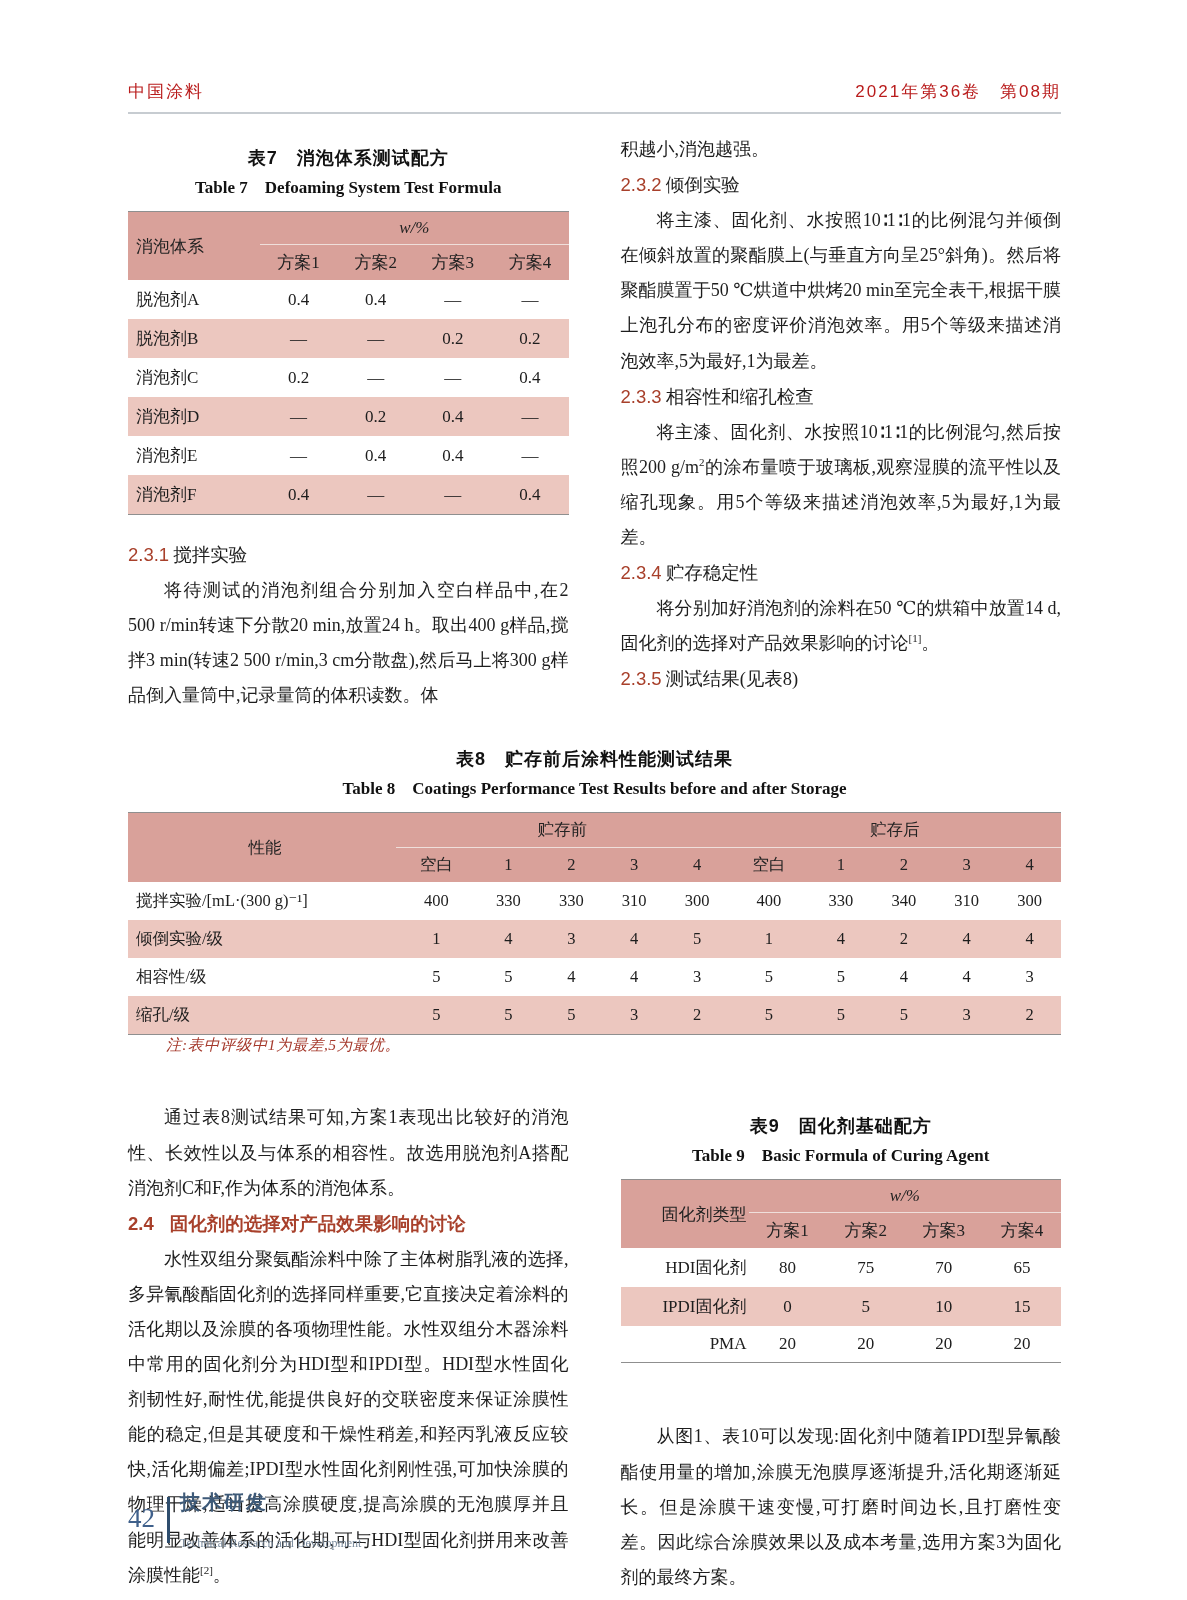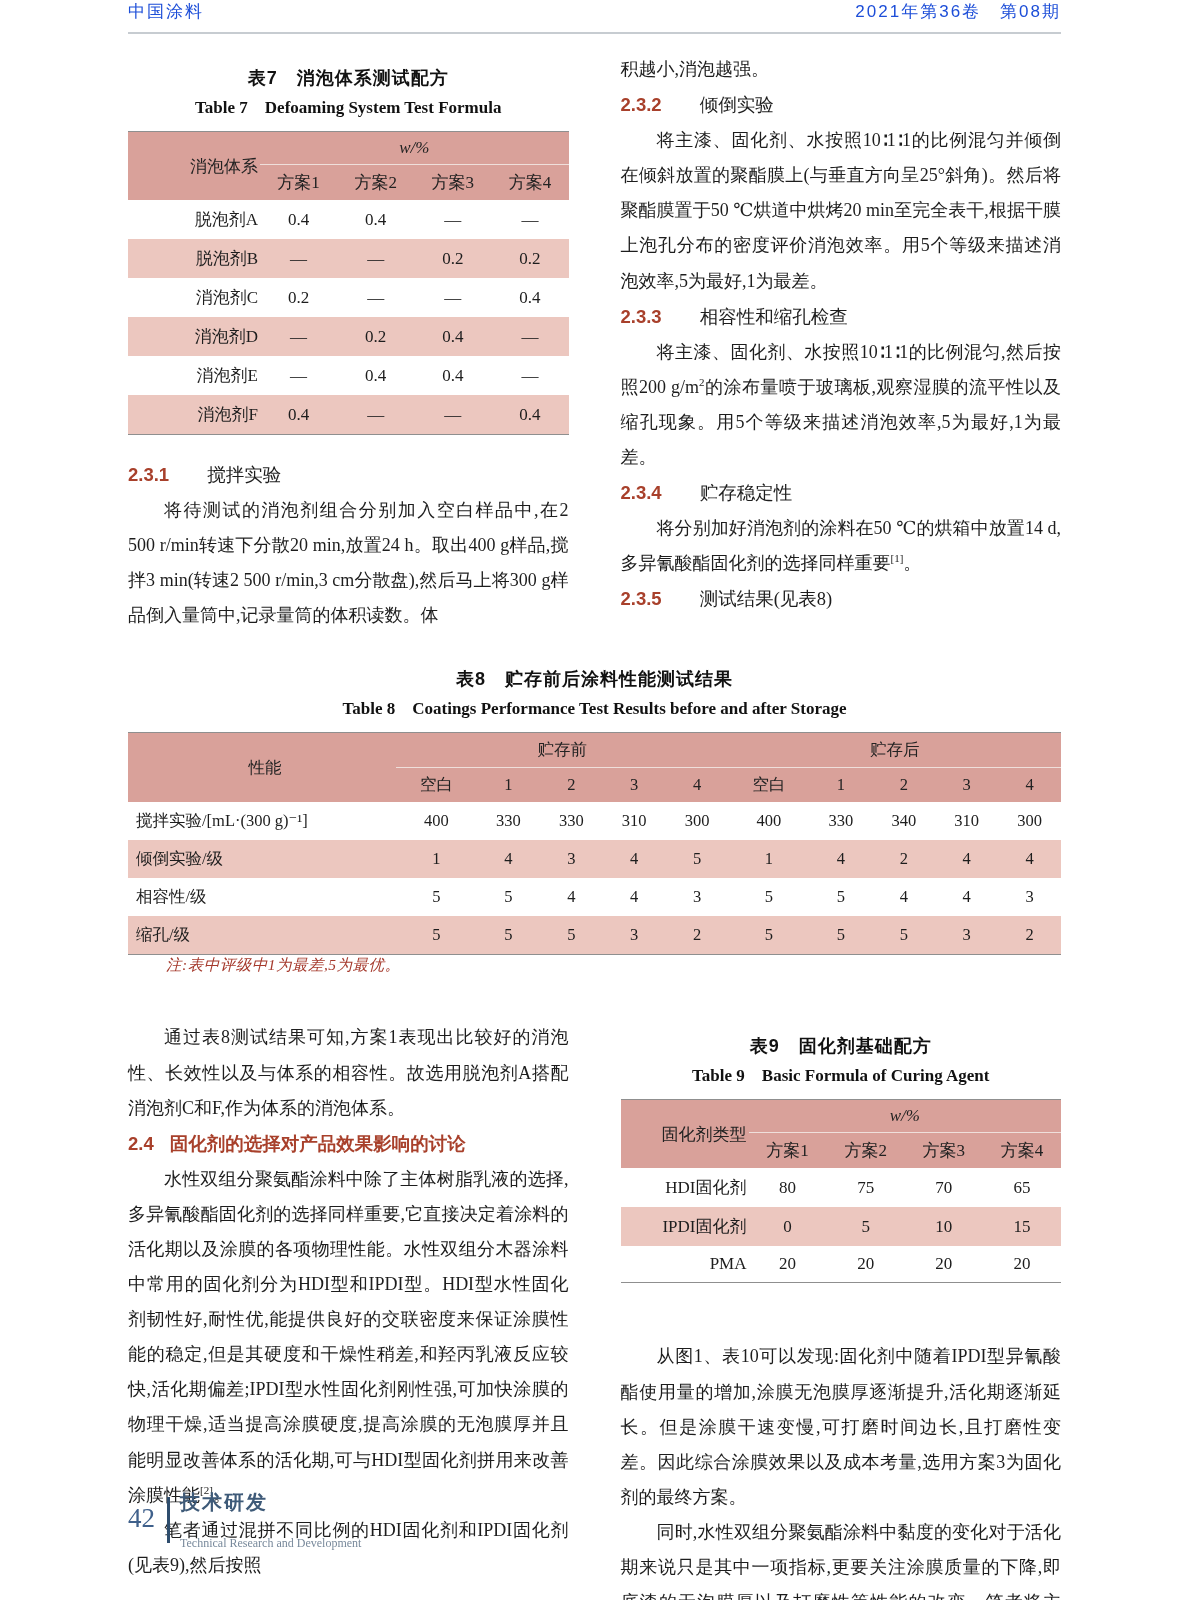--- a/index.html
+++ b/index.html
@@ -8,40 +8,39 @@
     position:relative; width:1187px; height:1600px; margin:0 auto;
     background:#ffffff; overflow:hidden;
     font-family:"Liberation Serif","DejaVu Serif",serif;
     color:#1d1d1d;
   }
   .content { position:absolute; left:128px; top:0; width:933px; }
 
   
   .page-header {
     display:flex; justify-content:space-between; align-items:flex-end;
-    padding-bottom:9px; border-bottom:2px solid #c7ccd1;
+    margin-top:80px; padding-bottom:9px; border-bottom:2px solid #c7ccd1;
     font-family:"Liberation Sans","DejaVu Sans",sans-serif;
-    font-size:17px; color:#1d4ed8; letter-spacing:2px;
+    font-size:17px; color:#b91c1c; letter-spacing:2px;
   }
 
   
   .cols { display:flex; gap:52px; }
   .col { width:451px; }
   .row1 { margin-top:18px; }
   .row2 { margin-top:44px; }
 
   
   p.body { font-size:18px; line-height:1.95; text-align:justify; }
   p.body.indent { text-indent:2em; }
   sup { font-size:11px; }
   .sec-h { font-size:18.5px; line-height:1.95; }
   .sec-num {
     color:#a8402b; font-family:"Liberation Sans","DejaVu Sans",sans-serif;
-    margin-right:38px;
-    font-weight:bold;
+    margin-right:4px;
   }
   .sec-title { color:#1d1d1d; }
   .sec-h.major .sec-num, .sec-h.major .sec-title {
     color:#a8402b; font-weight:bold;
   }
   .sec-h.major .sec-num { margin-right:16px; }
 
   
   .tbl-title-cn {
     text-align:center; font-weight:bold; font-size:18px; color:#111;
@@ -58,21 +57,21 @@
           border-top:1.5px solid #8f8f8f; border-bottom:1.5px solid #8f8f8f; }
   thead th { background:#d9a19a; font-weight:normal; color:#222; }
   thead th { padding:6px 2px; }
   tbody td { padding:8px 2px; }
   tbody tr:nth-child(even) td { background:#ecc7bf; }
   .wpct { font-style:italic; font-family:"Liberation Serif",serif;
           border-bottom:1px solid #efdfdb; }
   .grp  { border-bottom:1px solid #efdfdb; }
   .lblcol { text-align:left; padding-left:8px; }
   #t8 tbody td.lblcol, #t8 thead th.lblcol { width:268px; }
-  #t7 thead th.lblcol, #t7 tbody td.lblcol { width:132px; text-align:right; }
+  #t7 thead th.lblcol, #t7 tbody td.lblcol { width:132px; text-align:left; }
   #t9 thead th.lblcol, #t9 tbody td.lblcol { width:128px; text-align:right; padding-left:10px; }
   #t8 { font-size:16.5px; }
 
   .tbl-note {
     padding-left:38px;
     color:#a5392c; font-size:15.5px; font-style:italic; letter-spacing:.5px;
   }
 
   
   .t8-block { margin-top:34px; }
@@ -191,21 +190,21 @@
         <p class="body indent">将主漆、固化剂、水按照10∶1∶1的比例混匀并倾倒在倾斜放置的聚酯膜上(与垂直方向呈25°斜角)。然后将聚酯膜置于50 ℃烘道中烘烤20 min至完全表干,根据干膜上泡孔分布的密度评价消泡效率。用5个等级来描述消泡效率,5为最好,1为最差。</p>
 
         <div class="sec-h">
           <span class="sec-num">2.3.3</span><span class="sec-title">相容性和缩孔检查</span>
         </div>
         <p class="body indent"><span>将主漆、固化剂、水按照10∶1∶1的比例混匀,然后按照200 g/m</span><sup>2</sup><span>的涂布量喷于玻璃板,观察湿膜的流平性以及缩孔现象。用5个等级来描述消泡效率,5为最好,1为最差。</span></p>
 
         <div class="sec-h">
           <span class="sec-num">2.3.4</span><span class="sec-title">贮存稳定性</span>
         </div>
-        <p class="body indent"><span>将分别加好消泡剂的涂料在50 ℃的烘箱中放置14 d,多异氰酸酯固化剂的选择同样重要</span><sup>[1]</sup><span>。</span></p>
+        <p class="body indent"><span>将分别加好消泡剂的涂料在50 ℃的烘箱中放置14 d,固化剂的选择对产品效果影响的讨论</span><sup>[1]</sup><span>。</span></p>
 
         <div class="sec-h">
           <span class="sec-num">2.3.5</span><span class="sec-title">测试结果(见表8)</span>
         </div>
       </div>
     </div>
 
     <div class="t8-block">
       <div class="tbl-title-cn">表8　贮存前后涂料性能测试结果</div>
       <div class="tbl-title-en">Table 8　Coatings Performance Test Results before and after Storage</div>

